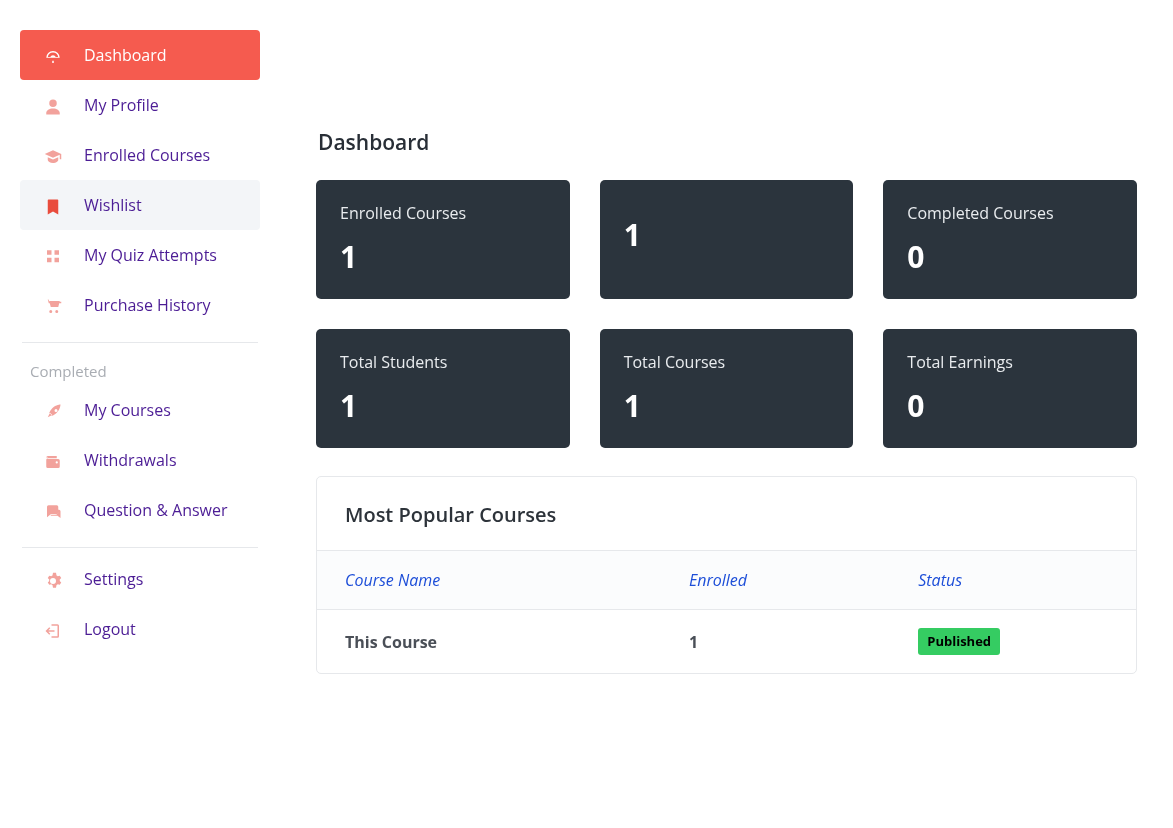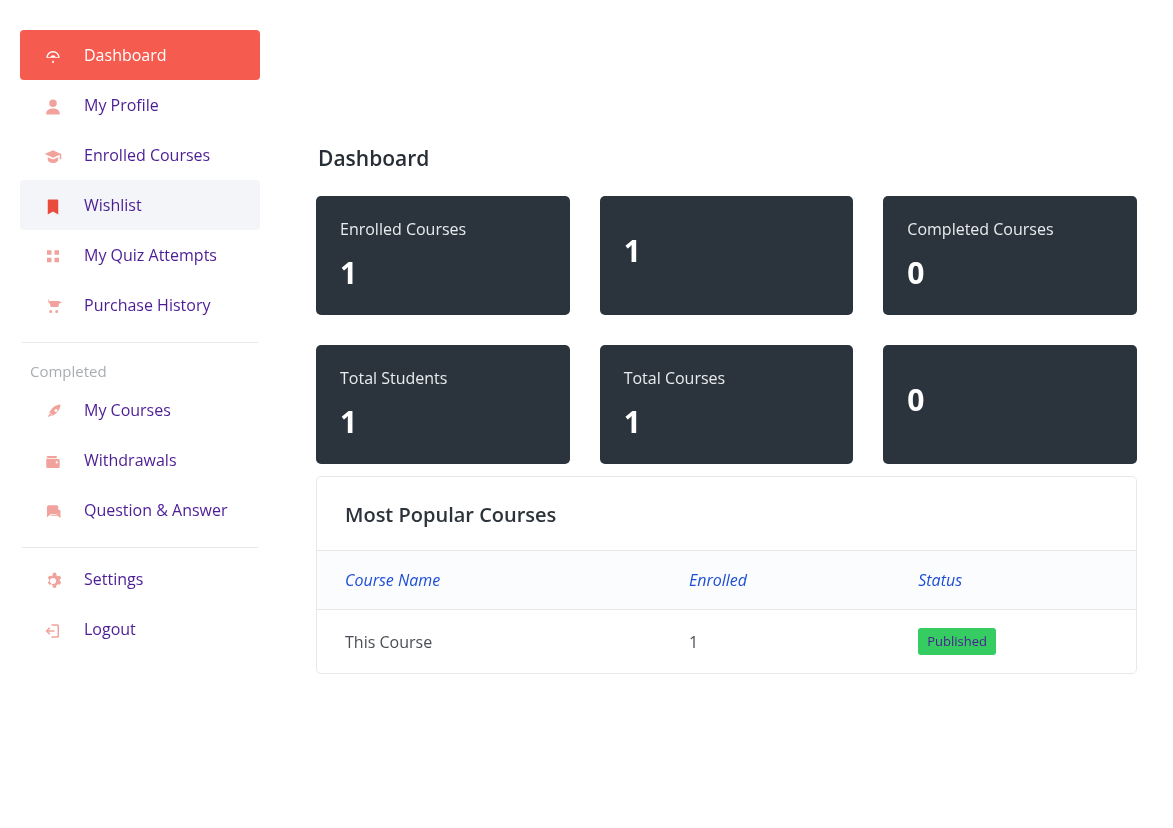--- a/index.html
+++ b/index.html
@@ -97,21 +97,21 @@
     font-weight:500;
     color:#e9ecef;
   }
   .stat-value{
     font-size:30px;
     font-weight:700;
     margin-top:12px;
   }
   
   .panel{
-    margin-top:12px;
+    margin-top:28px;
     border:1px solid var(--border);
     border-radius:5px;
     overflow:hidden;
   }
   .panel-header{
     padding:24px 28px 22px 28px;
     font-size:20px;
     font-weight:600;
     color:#2d333a;
   }
@@ -126,25 +126,26 @@
     border-top:1px solid var(--border);
     font-weight:400;
   }
   table.courses thead th{
     background:#fbfcfd;
     color:#1d4ed8;
     font-style:italic;
   }
   table.courses tbody td{
     color:#4a4f57;
+    font-weight:bold;
   }
   .badge{
     display:inline-block;
     background:var(--green);
-    color:#4c1d95;
+    color:#000000;
     font-size:13px;
     padding:4px 9px 5px 9px;
     border-radius:3px;
   }
   
   svg{width:18px;height:18px;display:inline-block;vertical-align:middle;fill:currentColor;}
 </style>
 </head>
 <body>
 
@@ -278,20 +279,21 @@
       </div>
       <div class="stat-card">
         <div class="stat-label">Total Students</div>
         <div class="stat-value">1</div>
       </div>
       <div class="stat-card">
         <div class="stat-label">Total Courses</div>
         <div class="stat-value">1</div>
       </div>
       <div class="stat-card">
+        <div class="stat-label">Total Earnings</div>
         <div class="stat-value">0</div>
       </div>
     </div>
 
     <div class="panel">
       <div class="panel-header">Most Popular Courses</div>
       <table class="courses">
         <thead>
           <tr>
             <th style="width:42%">Course Name</th>

